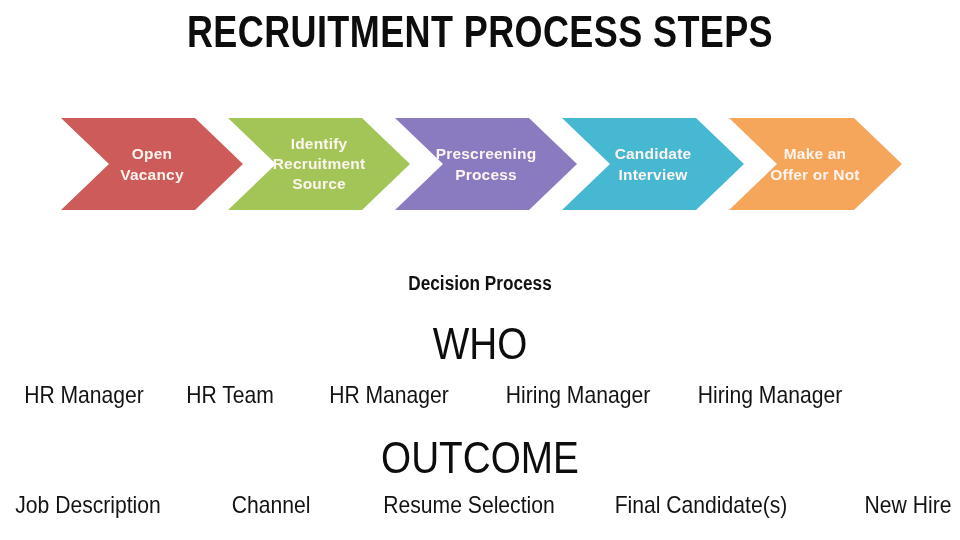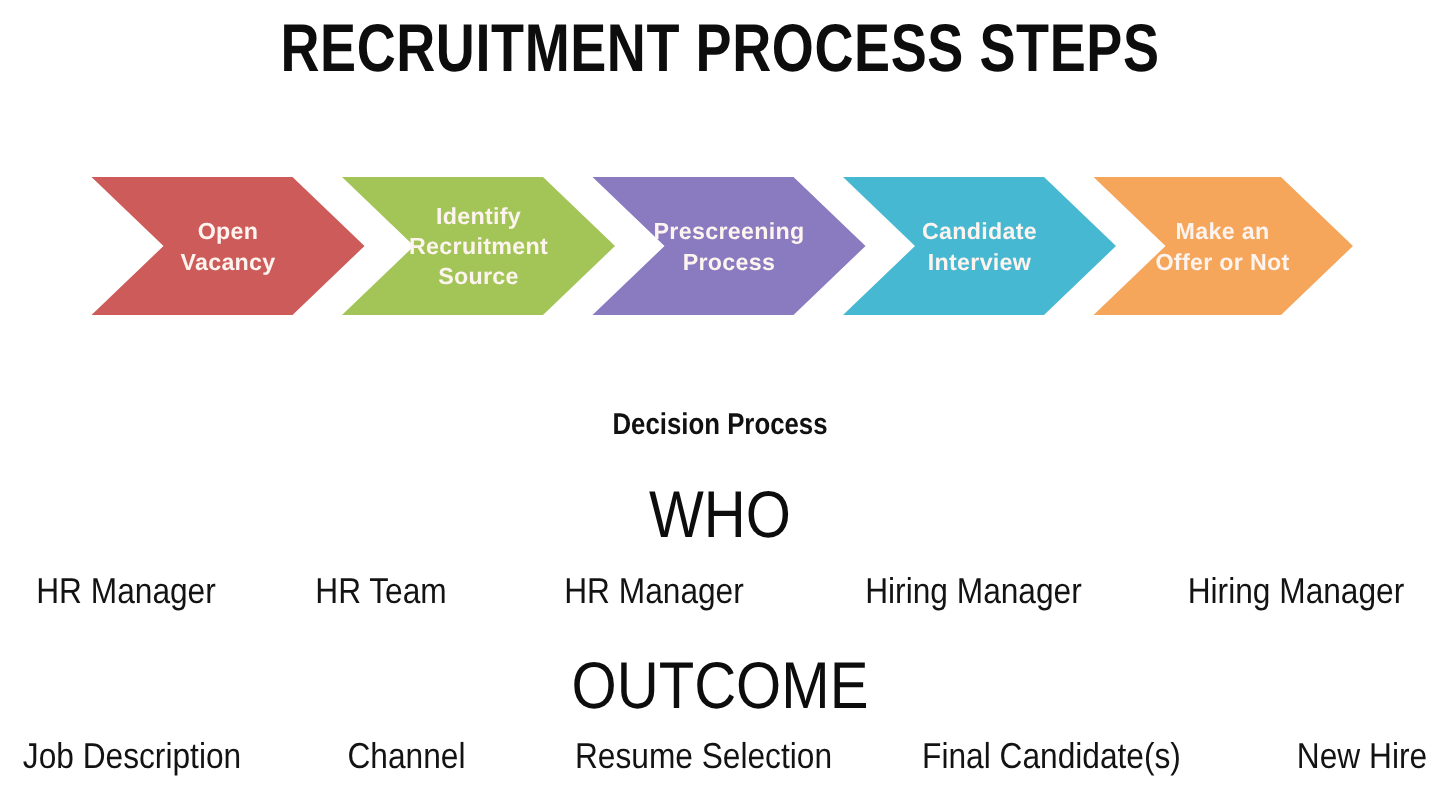--- a/index.html
+++ b/index.html
@@ -93,21 +93,20 @@
   #outcome-heading { top: 432px; }
 
   
   .value-row {
     position: absolute;
     left: 0;
     width: 960px;
     height: 34px;
     display: flex;
     align-items: center;
-    justify-content: space-between;
   }
   #who-row { top: 378px; }
   #outcome-row { top: 488px; gap: 27px; }
 
   .value-cell {
     font-family: "Liberation Sans Narrow", "Liberation Sans", sans-serif;
     font-weight: 400;
     font-size: 24px;
     line-height: 32px;
     white-space: nowrap;

